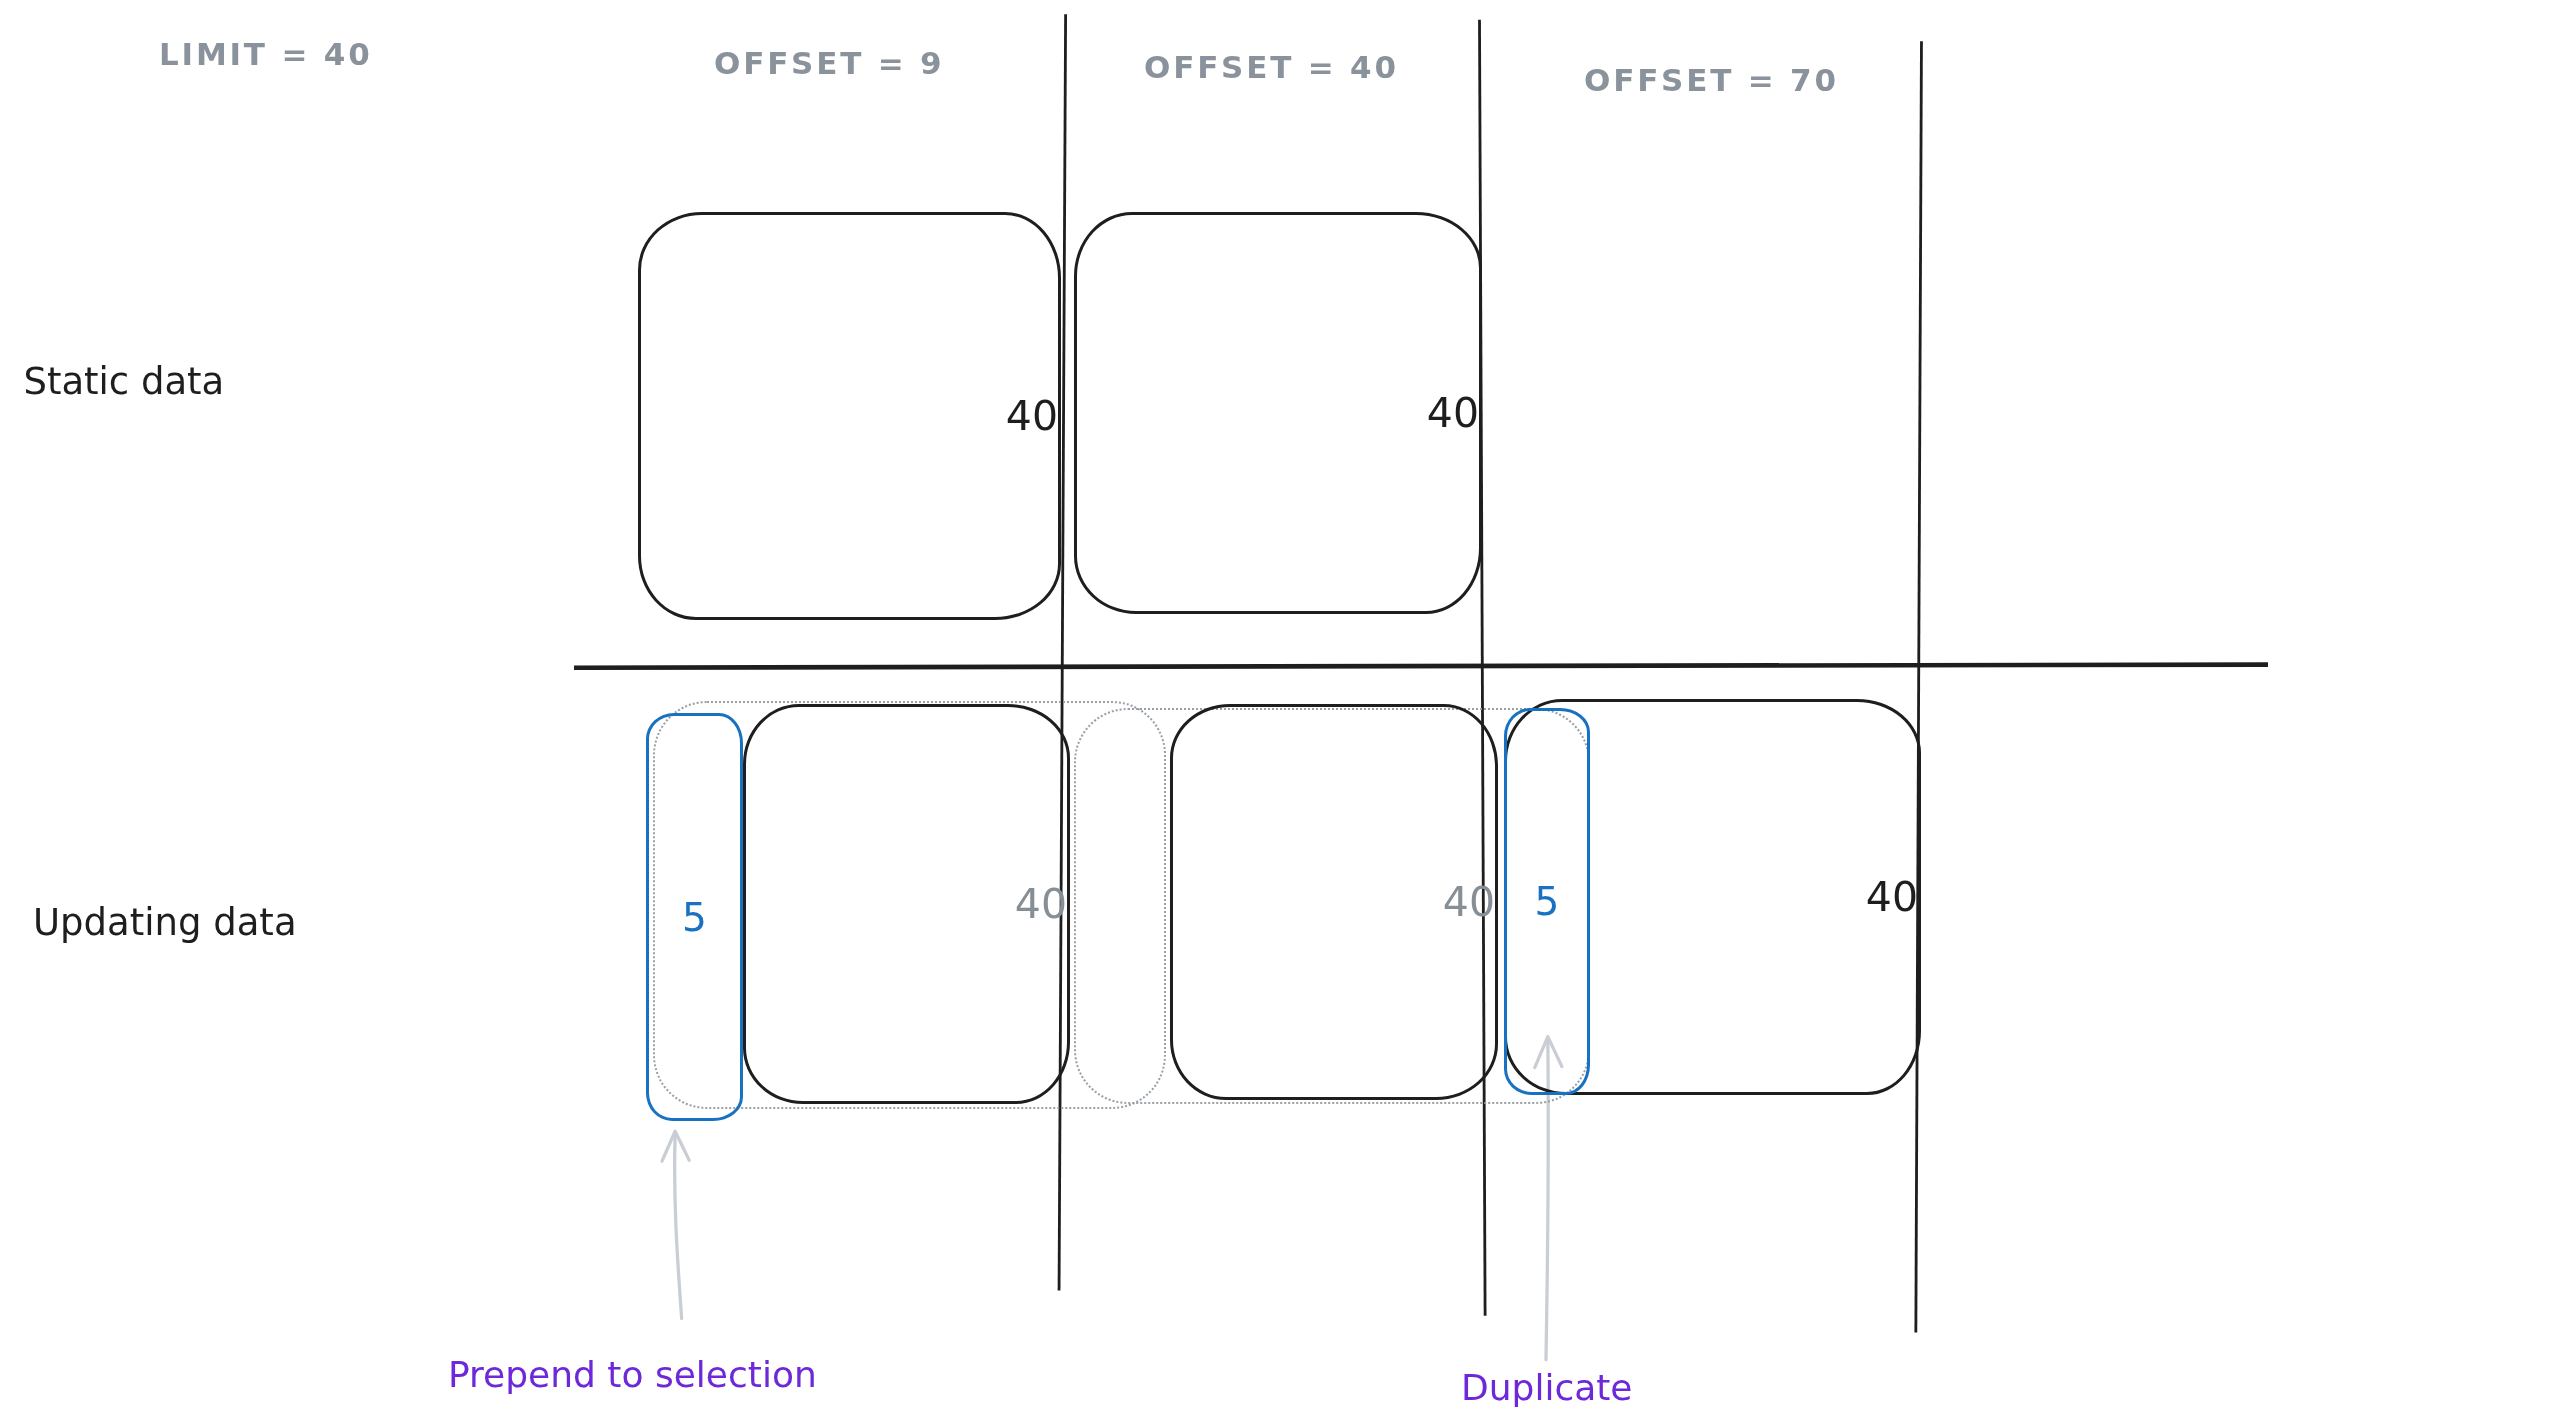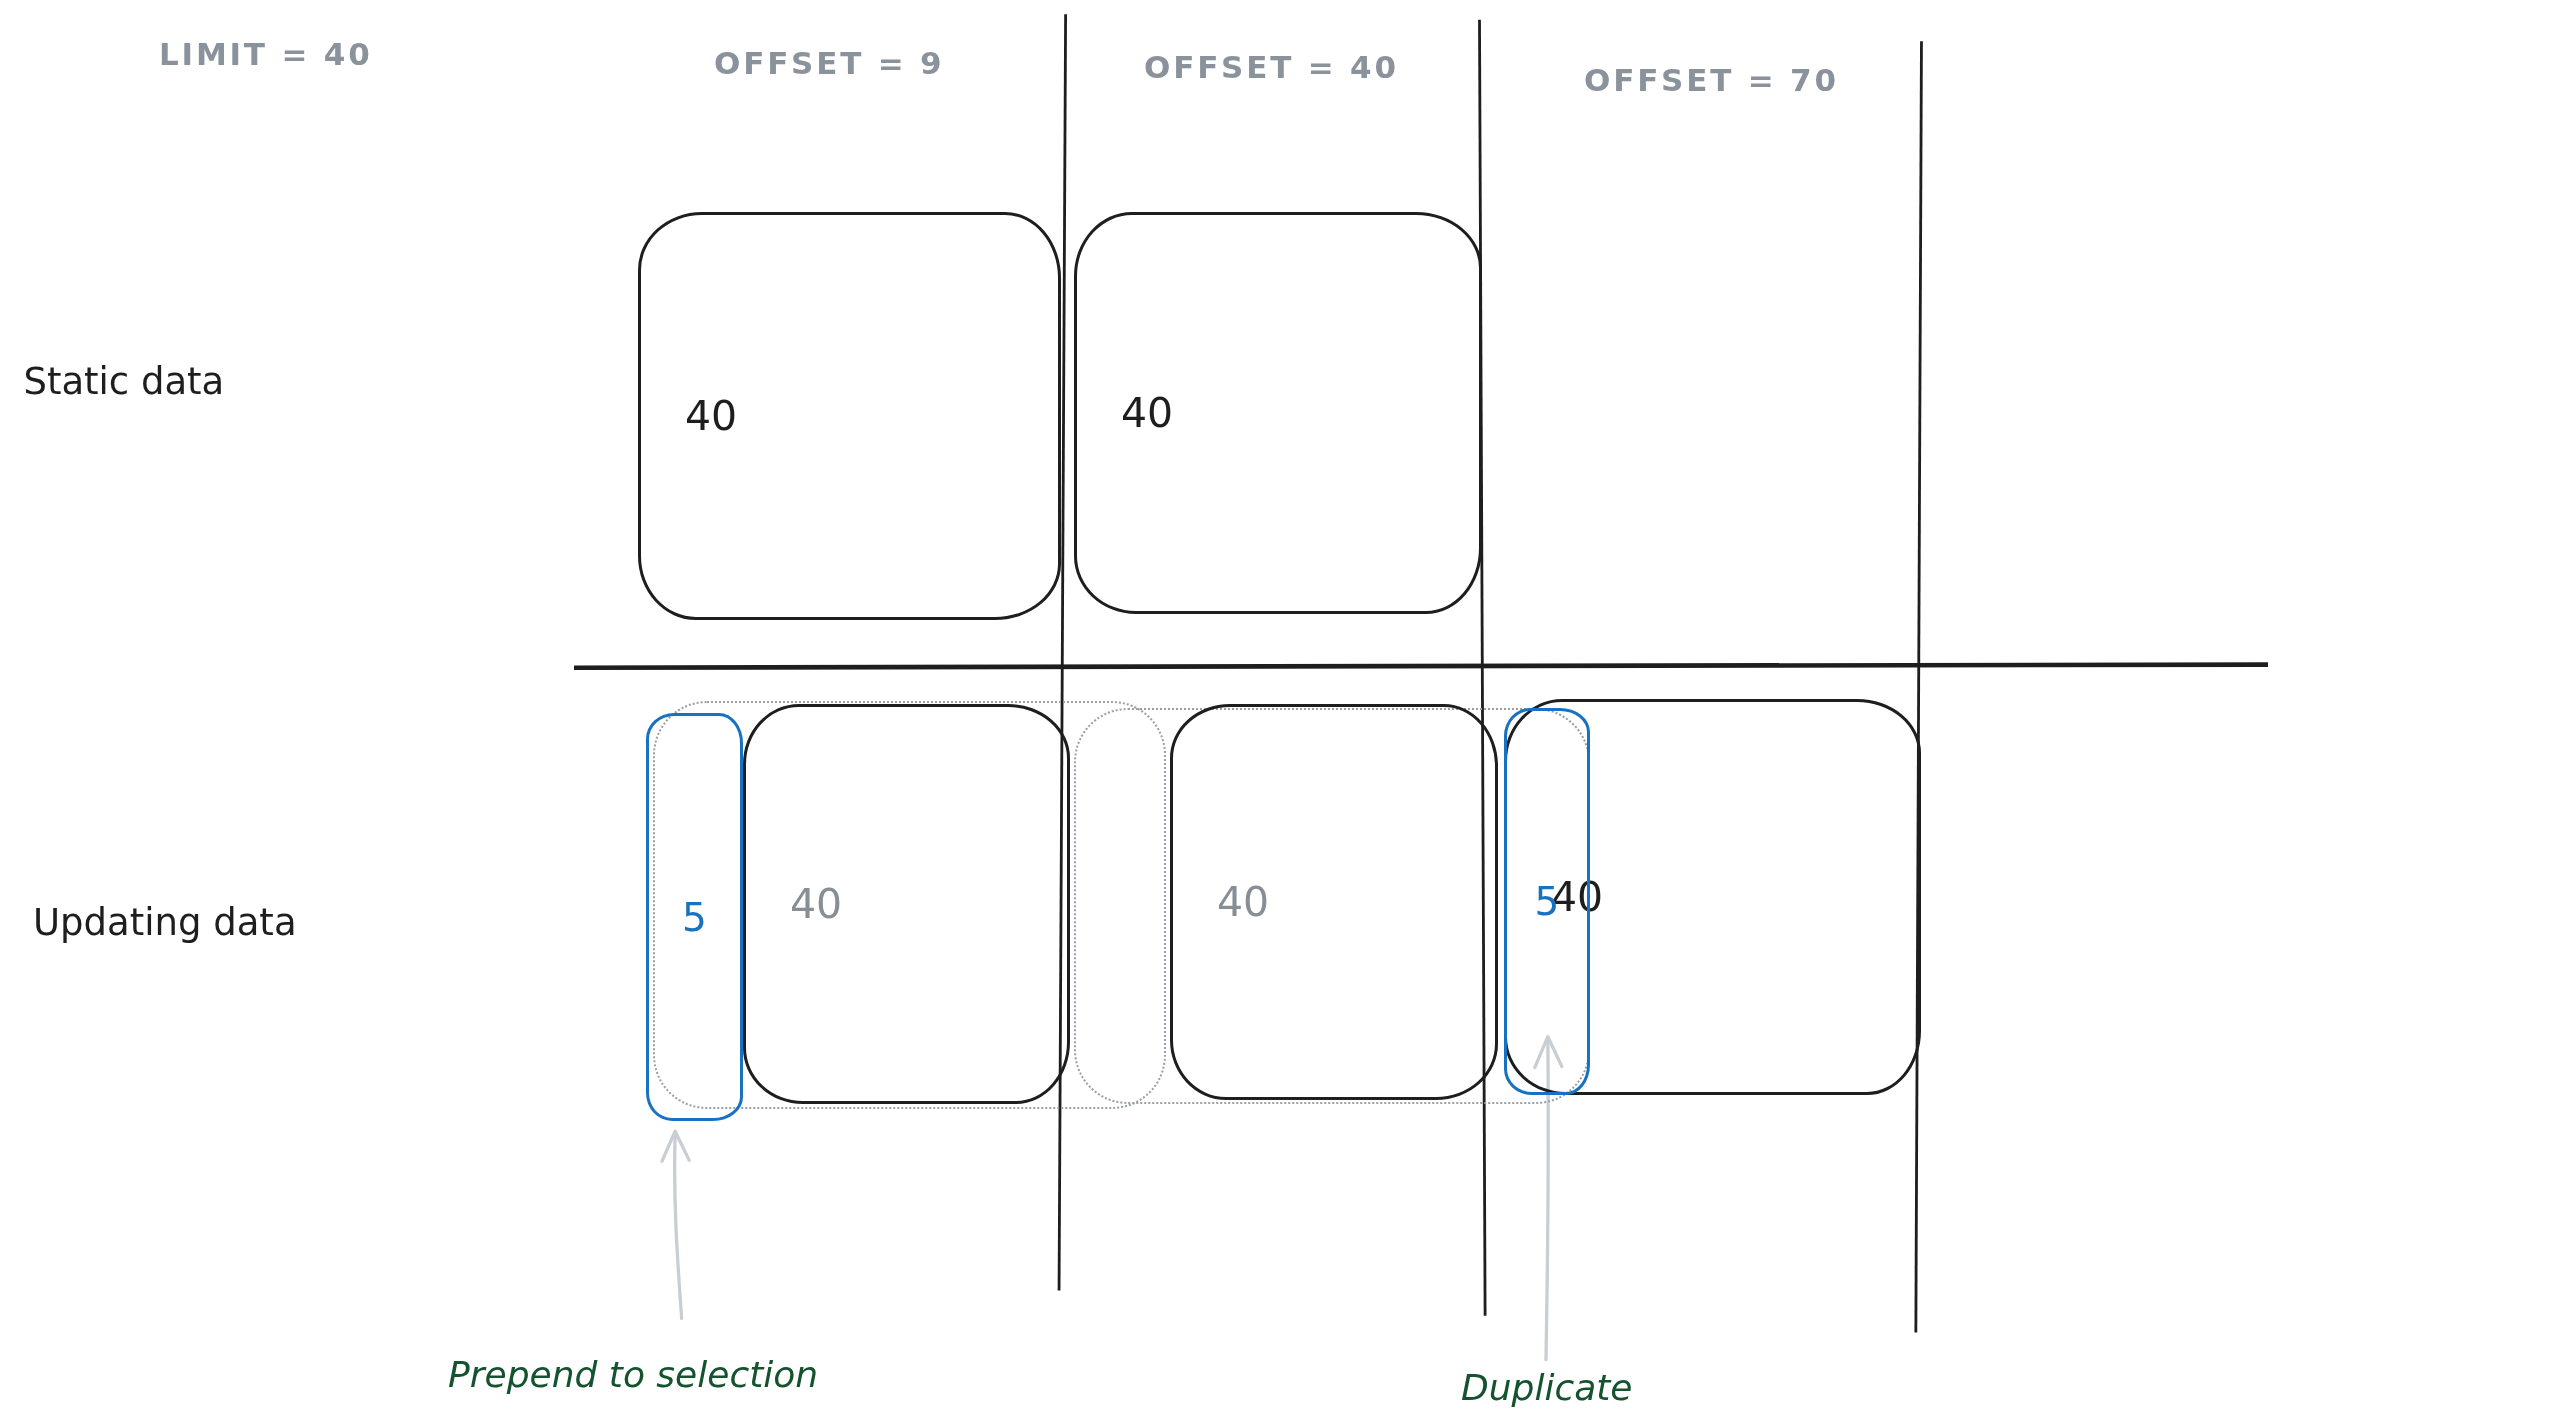--- a/index.html
+++ b/index.html
@@ -48,21 +48,21 @@
   .rowlabel.static   { left: 23.4px; top: 360px; }
   .rowlabel.updating { left: 33px; top: 901px; }
 
   
   .box {
     position: absolute;
     border: 3.7px solid #1e1e1e;
     background: transparent;
     display: flex;
     align-items: center;
-    justify-content: flex-start;
+    justify-content: flex-end;
     box-sizing: border-box;
     z-index: 2;
     padding-left: 44px;
   }
   .box.static-a { left: 638px;  top: 212px; width: 423px; height: 408px;
     border-radius: 64px 56px 66px 58px / 58px 66px 56px 64px; }
   .box.static-b { left: 1074px; top: 212px; width: 408px; height: 402px;
     border-radius: 58px 66px 56px 62px / 64px 56px 66px 58px; }
   .box.upd-1 { left: 743px;  top: 704px; width: 327px; height: 400px;
     border-radius: 56px 62px 54px 60px / 60px 54px 62px 56px; }
@@ -104,25 +104,24 @@
     font-size: 41px;
     line-height: 1;
   }
   .num.dark { color: #1e1e1e; }
   .num.gray { color: #868e96; }
   .num.blue { color: #1971c2; font-size: 39px; }
 
   
   .annot {
     position: absolute;
-    color: #14532d;
+    color: #6d28d9;
     font-size: 36px;
     z-index: 4;
     white-space: nowrap;
-    font-style: italic;
   }
   .annot.prepend   { left: 448px;  top: 1354px; }
   .annot.duplicate { left: 1461px; top: 1367px; }
 </style>
 </head>
 <body>
 
 <div class="canvas">
 
   <svg class="lines" viewBox="0 0 2751 1512">

